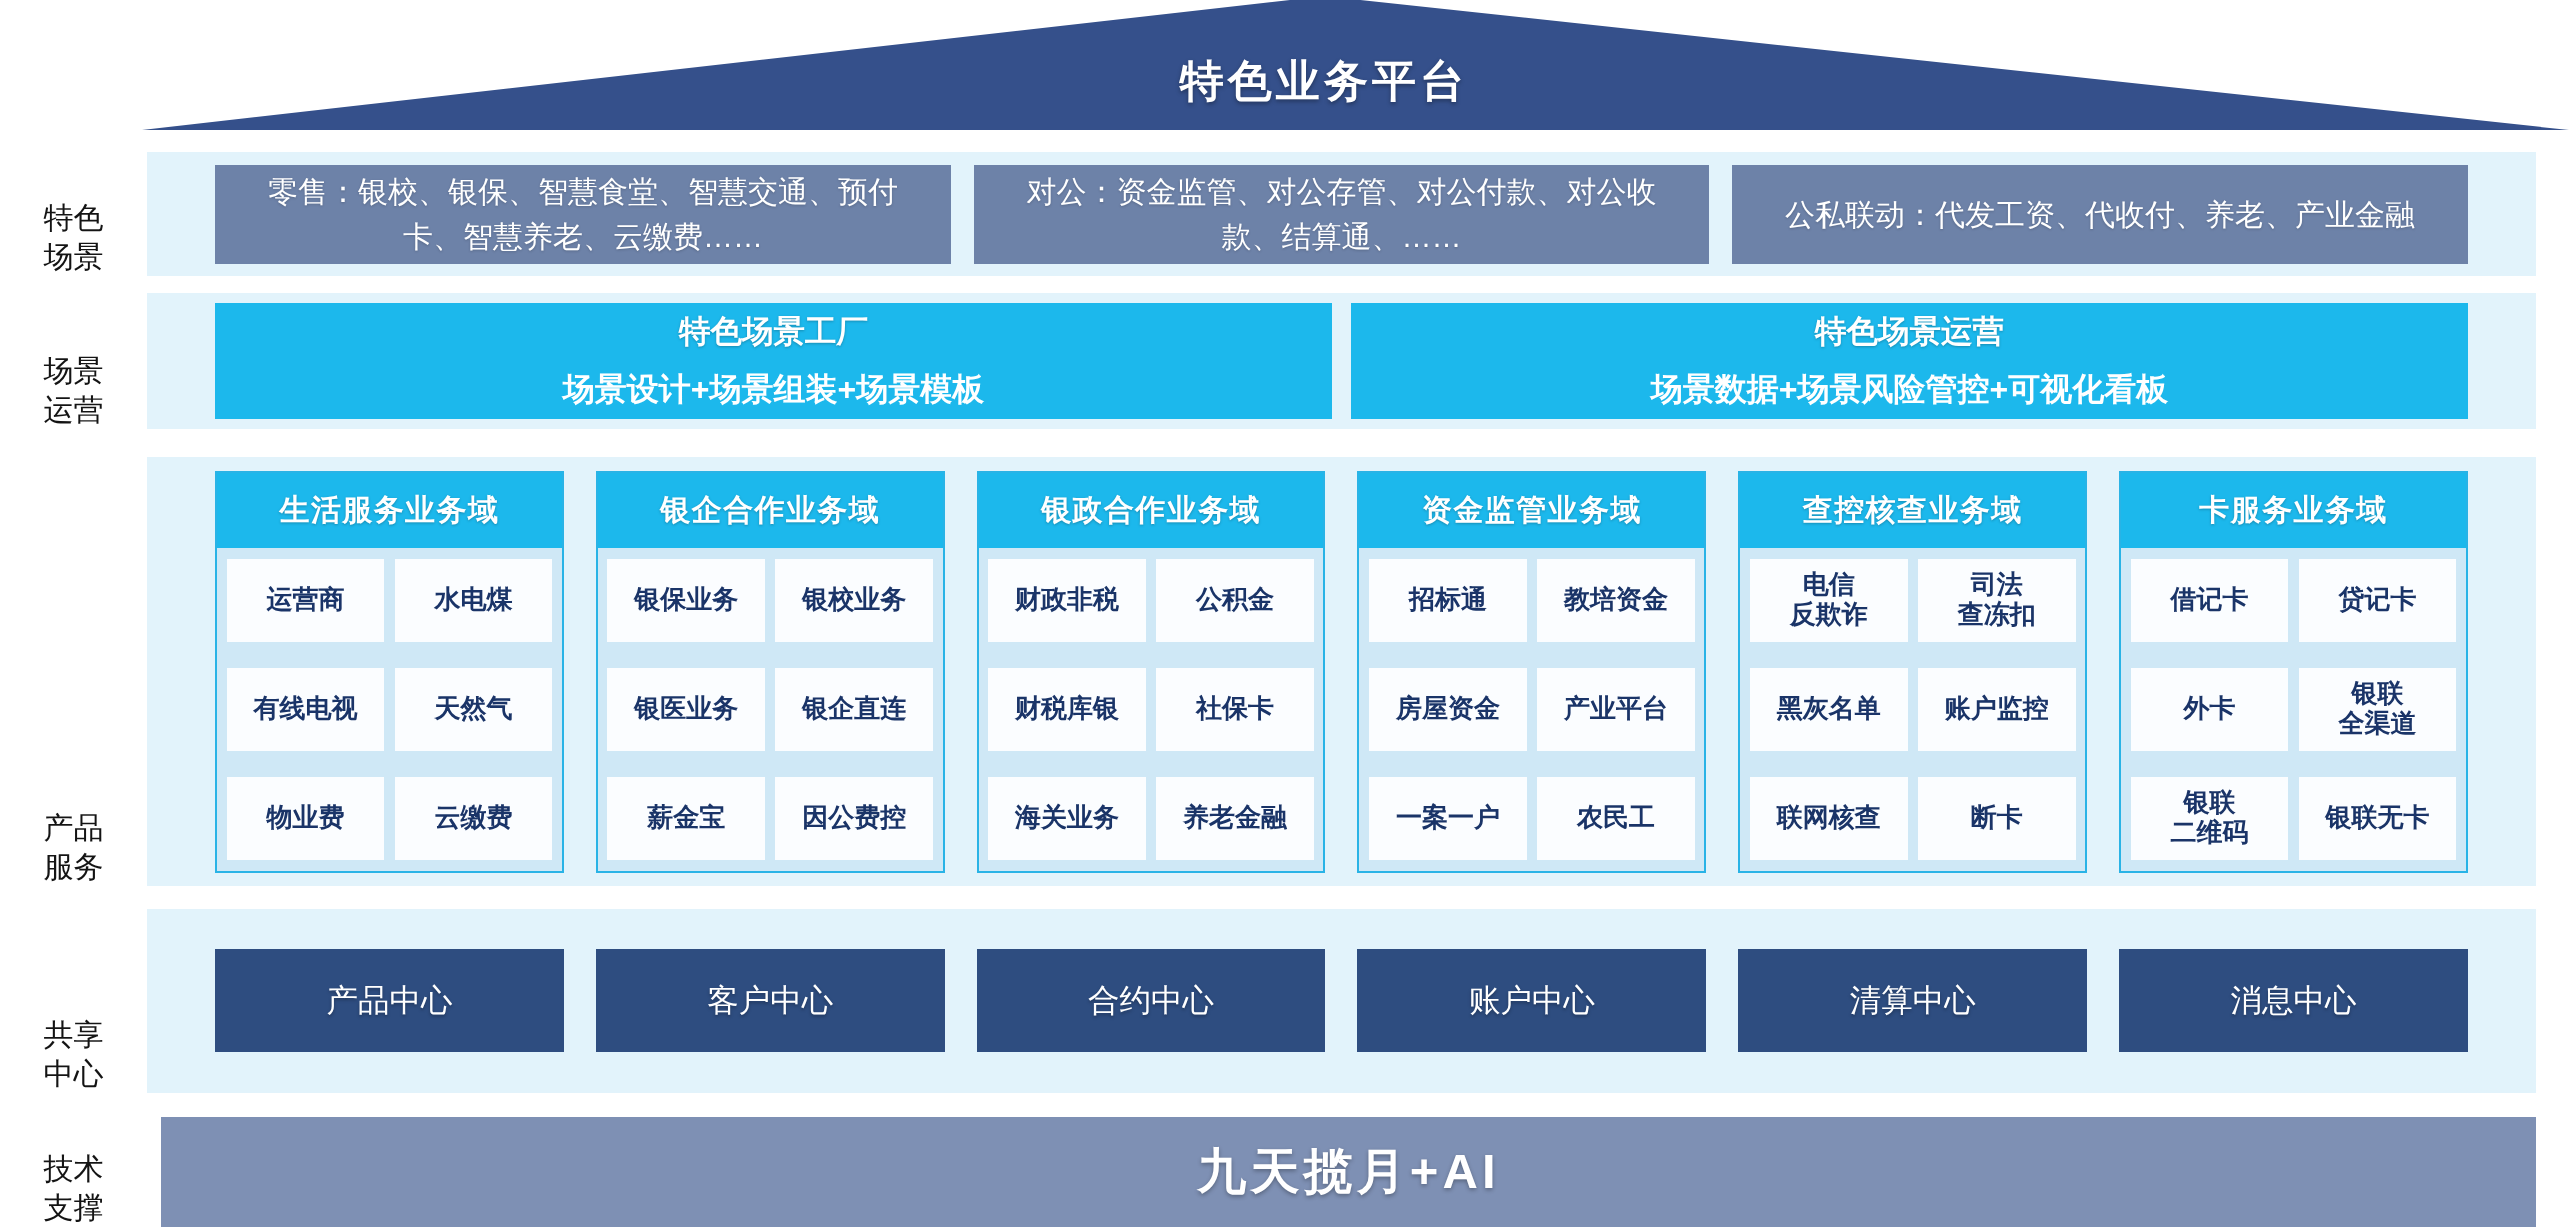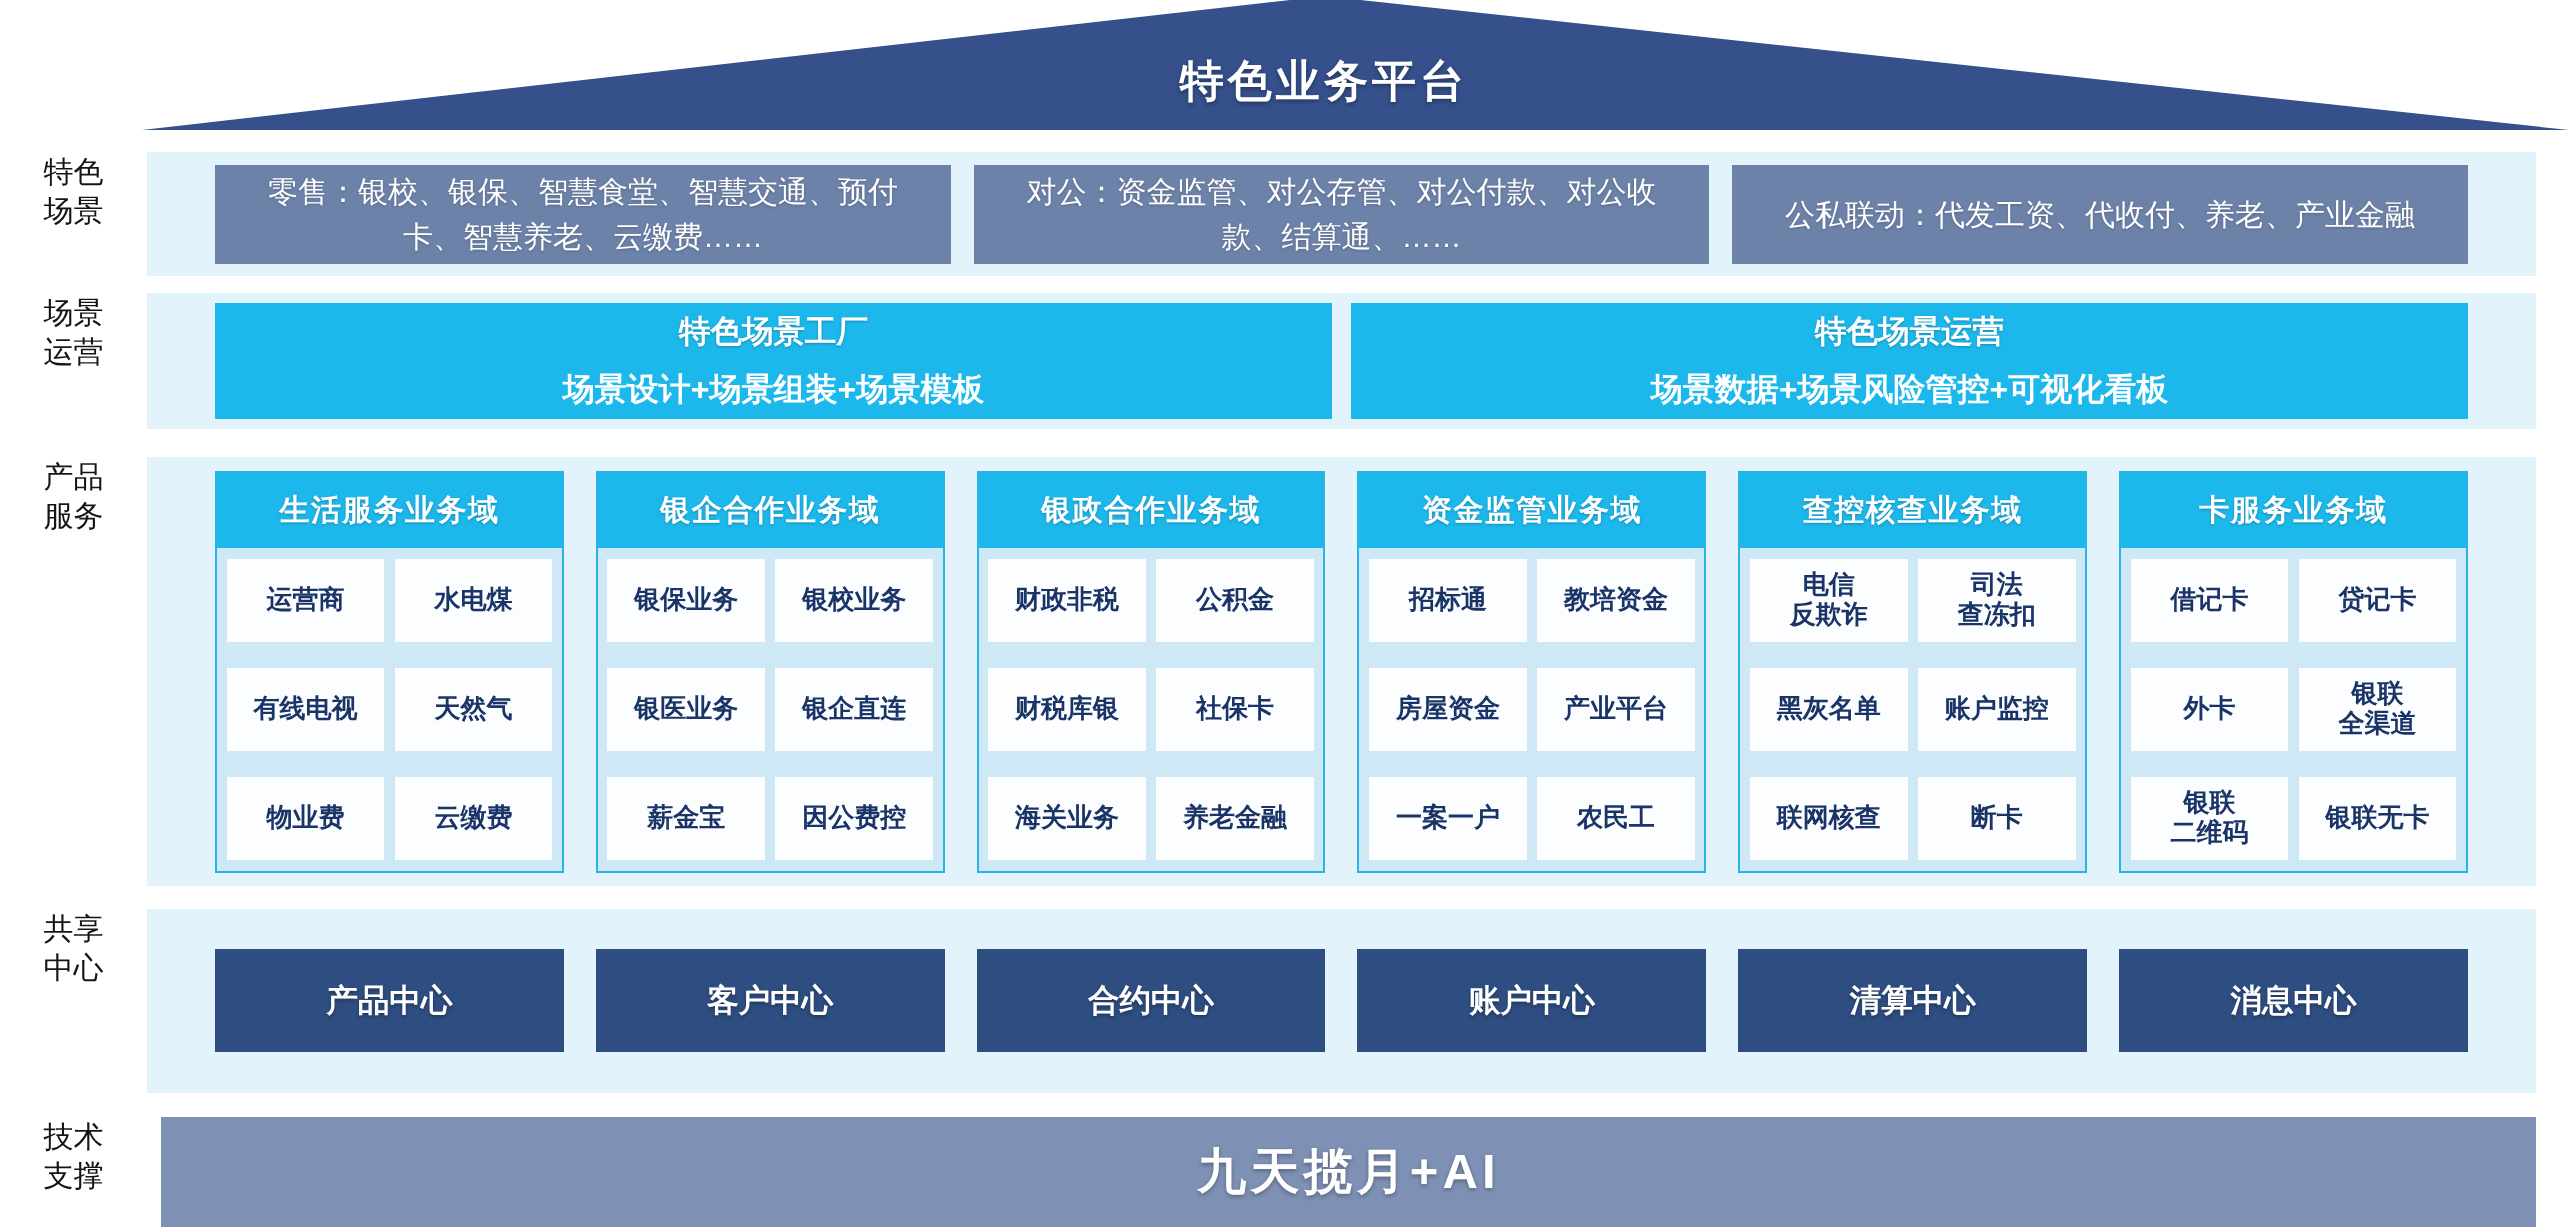--- a/index.html
+++ b/index.html
@@ -22,21 +22,21 @@
   .roof-title {
     position:absolute; left:48.7%; top:52px; transform:translateX(-50%);
     color:#ffffff; font-size:44px; font-weight:bold; letter-spacing:4.1px;
     white-space:nowrap; text-shadow:0 2.1px 4.1px rgba(0,0,0,0.35);
   }
 
   
   .row { display:flex; align-items:stretch; }
   .gutter {
     width:147px; flex:0 0 147px;
-    display:flex; align-items:flex-start; justify-content:center;
+    display:flex; align-items:flex-end; justify-content:center;
   }
   .side-label {
     font-size:30px; line-height:1.3; color:#141414; font-weight:500;
     white-space:pre-line; text-align:center;
   }
   .band {
     flex:1; margin-right:40px;
     background:#e2f3fb;
     padding:0 68px;
     display:flex; align-items:center;
@@ -94,21 +94,21 @@
     display:flex; align-items:center; justify-content:center;
     text-align:center; white-space:pre-line;
   }
 
   
   .row-centers { height:184px; margin-top:22.6px; }
   .band-centers { gap:32px; }
   .center-box {
     flex:1; height:103px;
     background:#2e4d80; color:#ffffff;
-    font-size:31.5px; font-weight:700;
+    font-size:31.5px; font-weight:400;
     display:flex; align-items:center; justify-content:center;
     text-shadow:0 2.1px 3.4px rgba(0,0,0,0.3);
   }
 
   
   .row-tech { height:110px; margin-top:24px; }
   .tech-bar {
     flex:1; margin-right:40px; height:110px;
     background:#7e90b4; color:#ffffff;
     font-size:49px; font-weight:bold; letter-spacing:4.1px;

